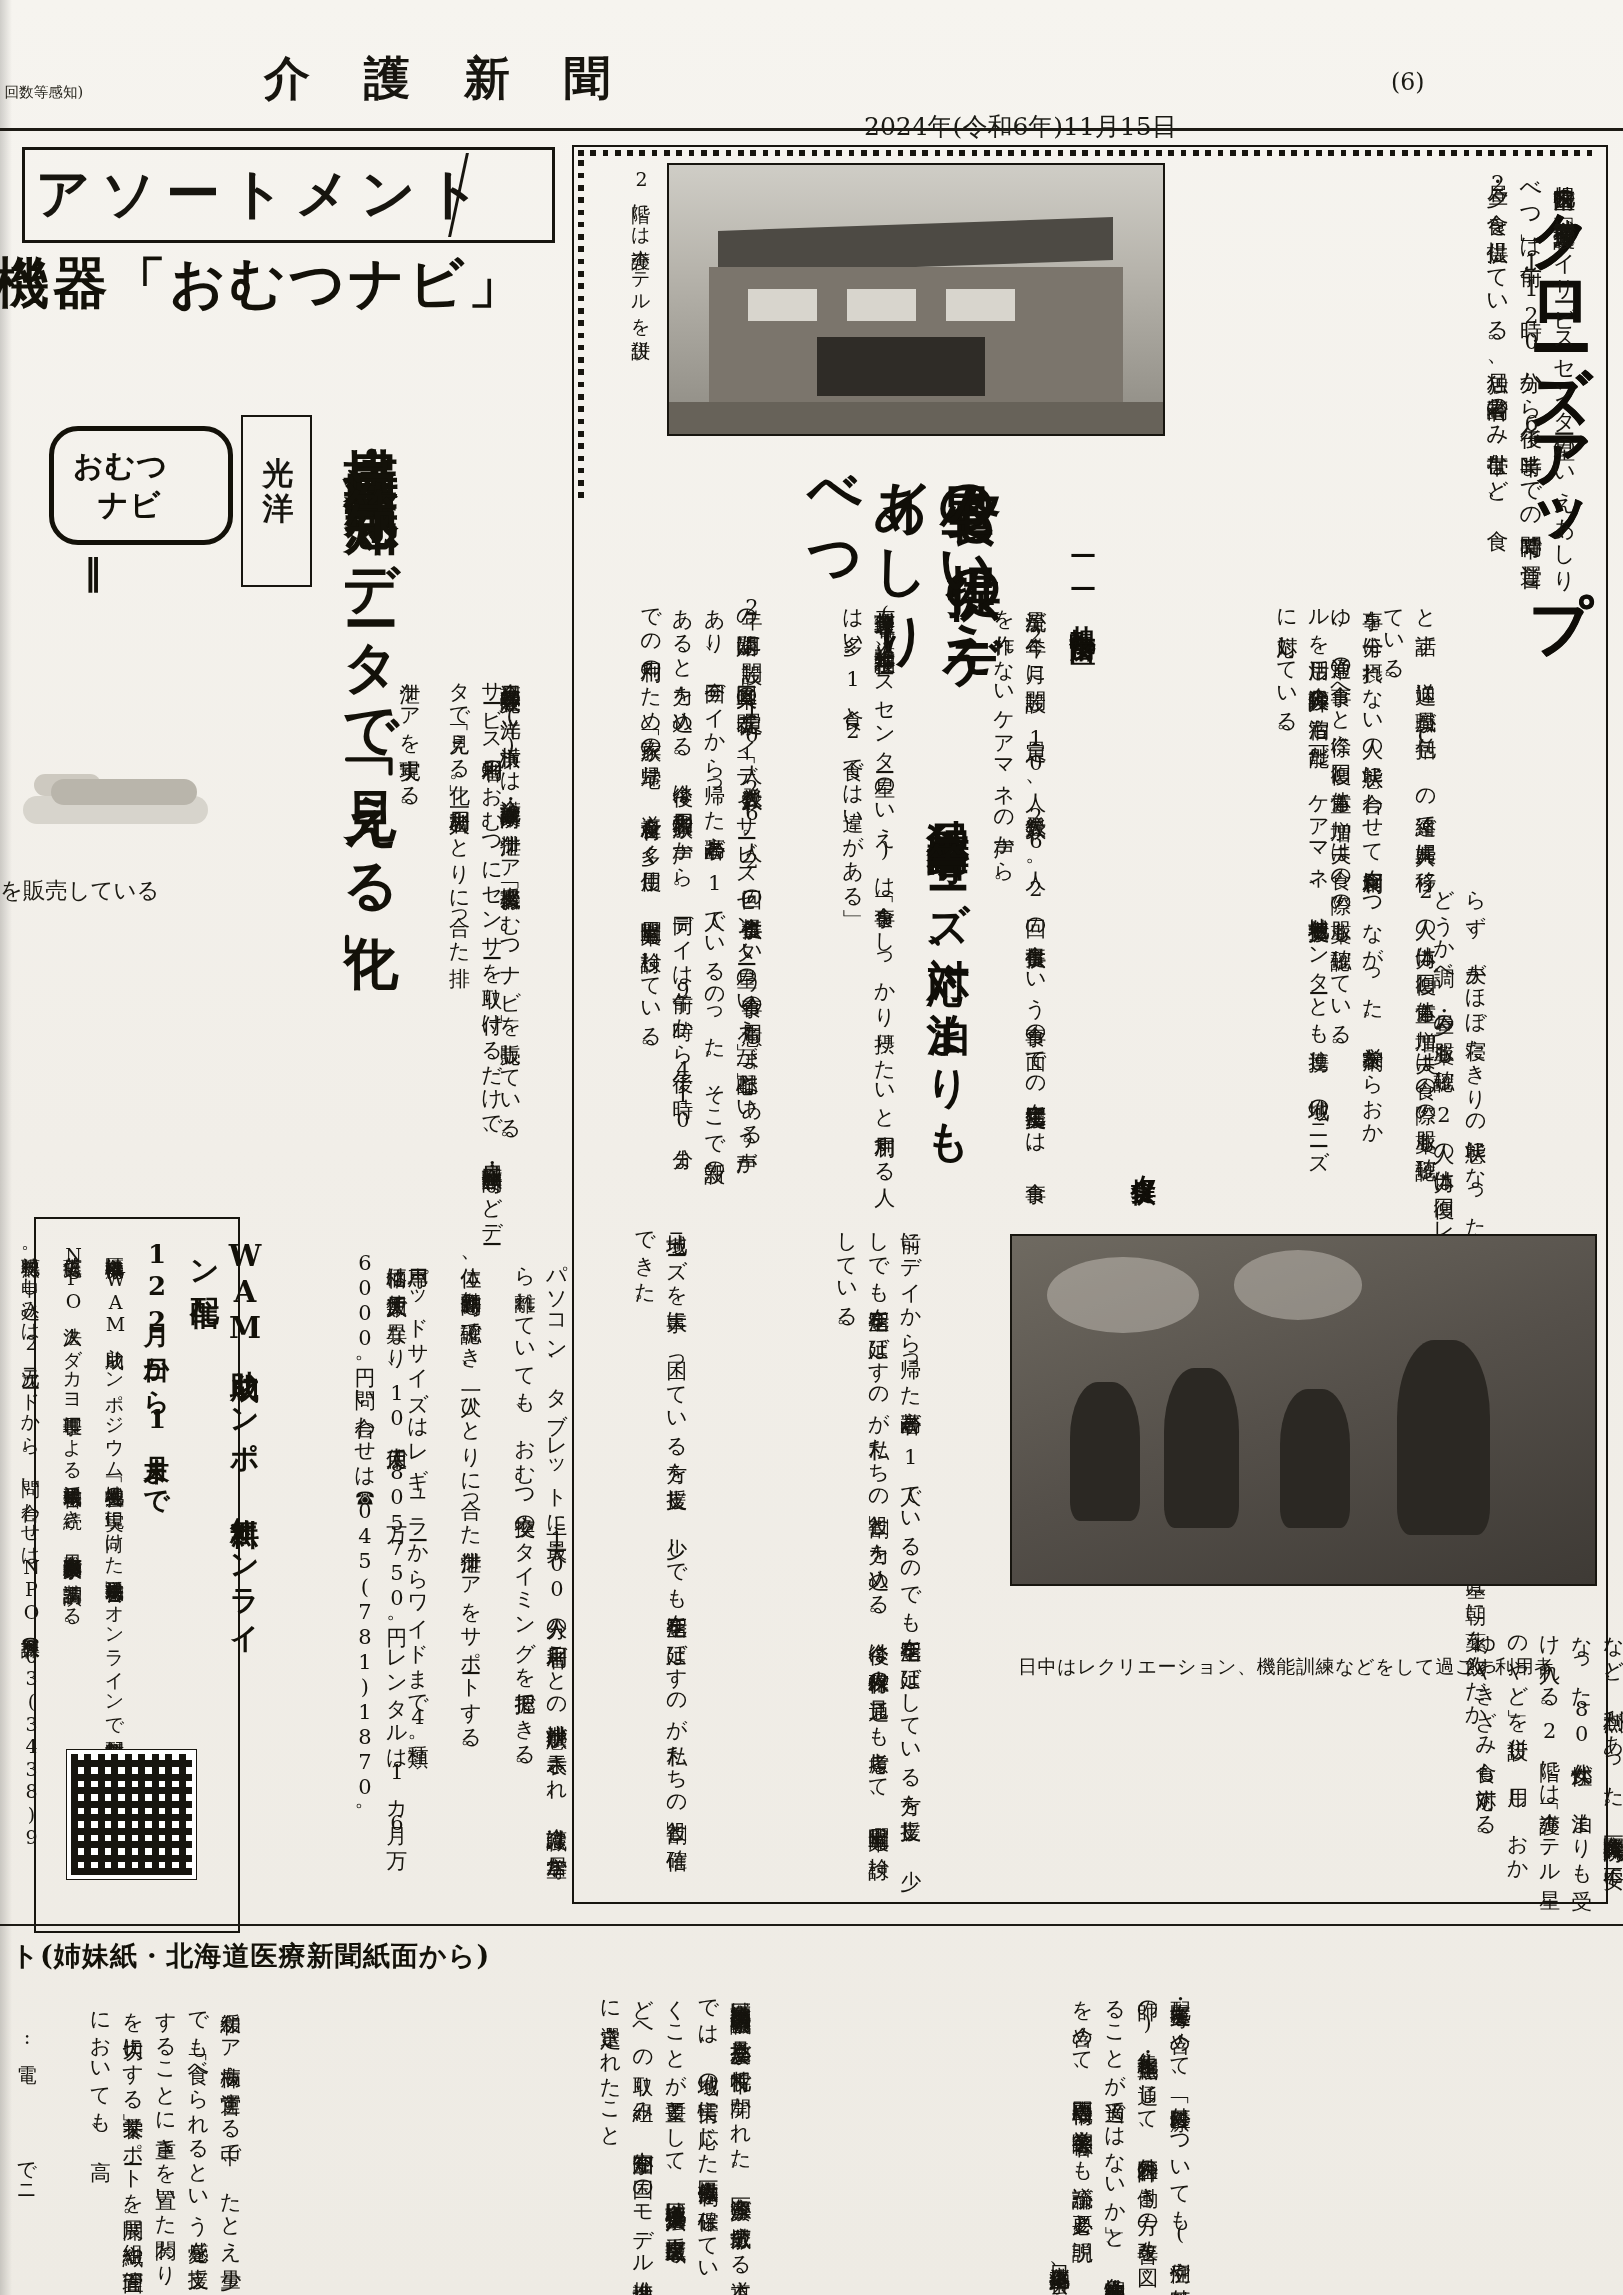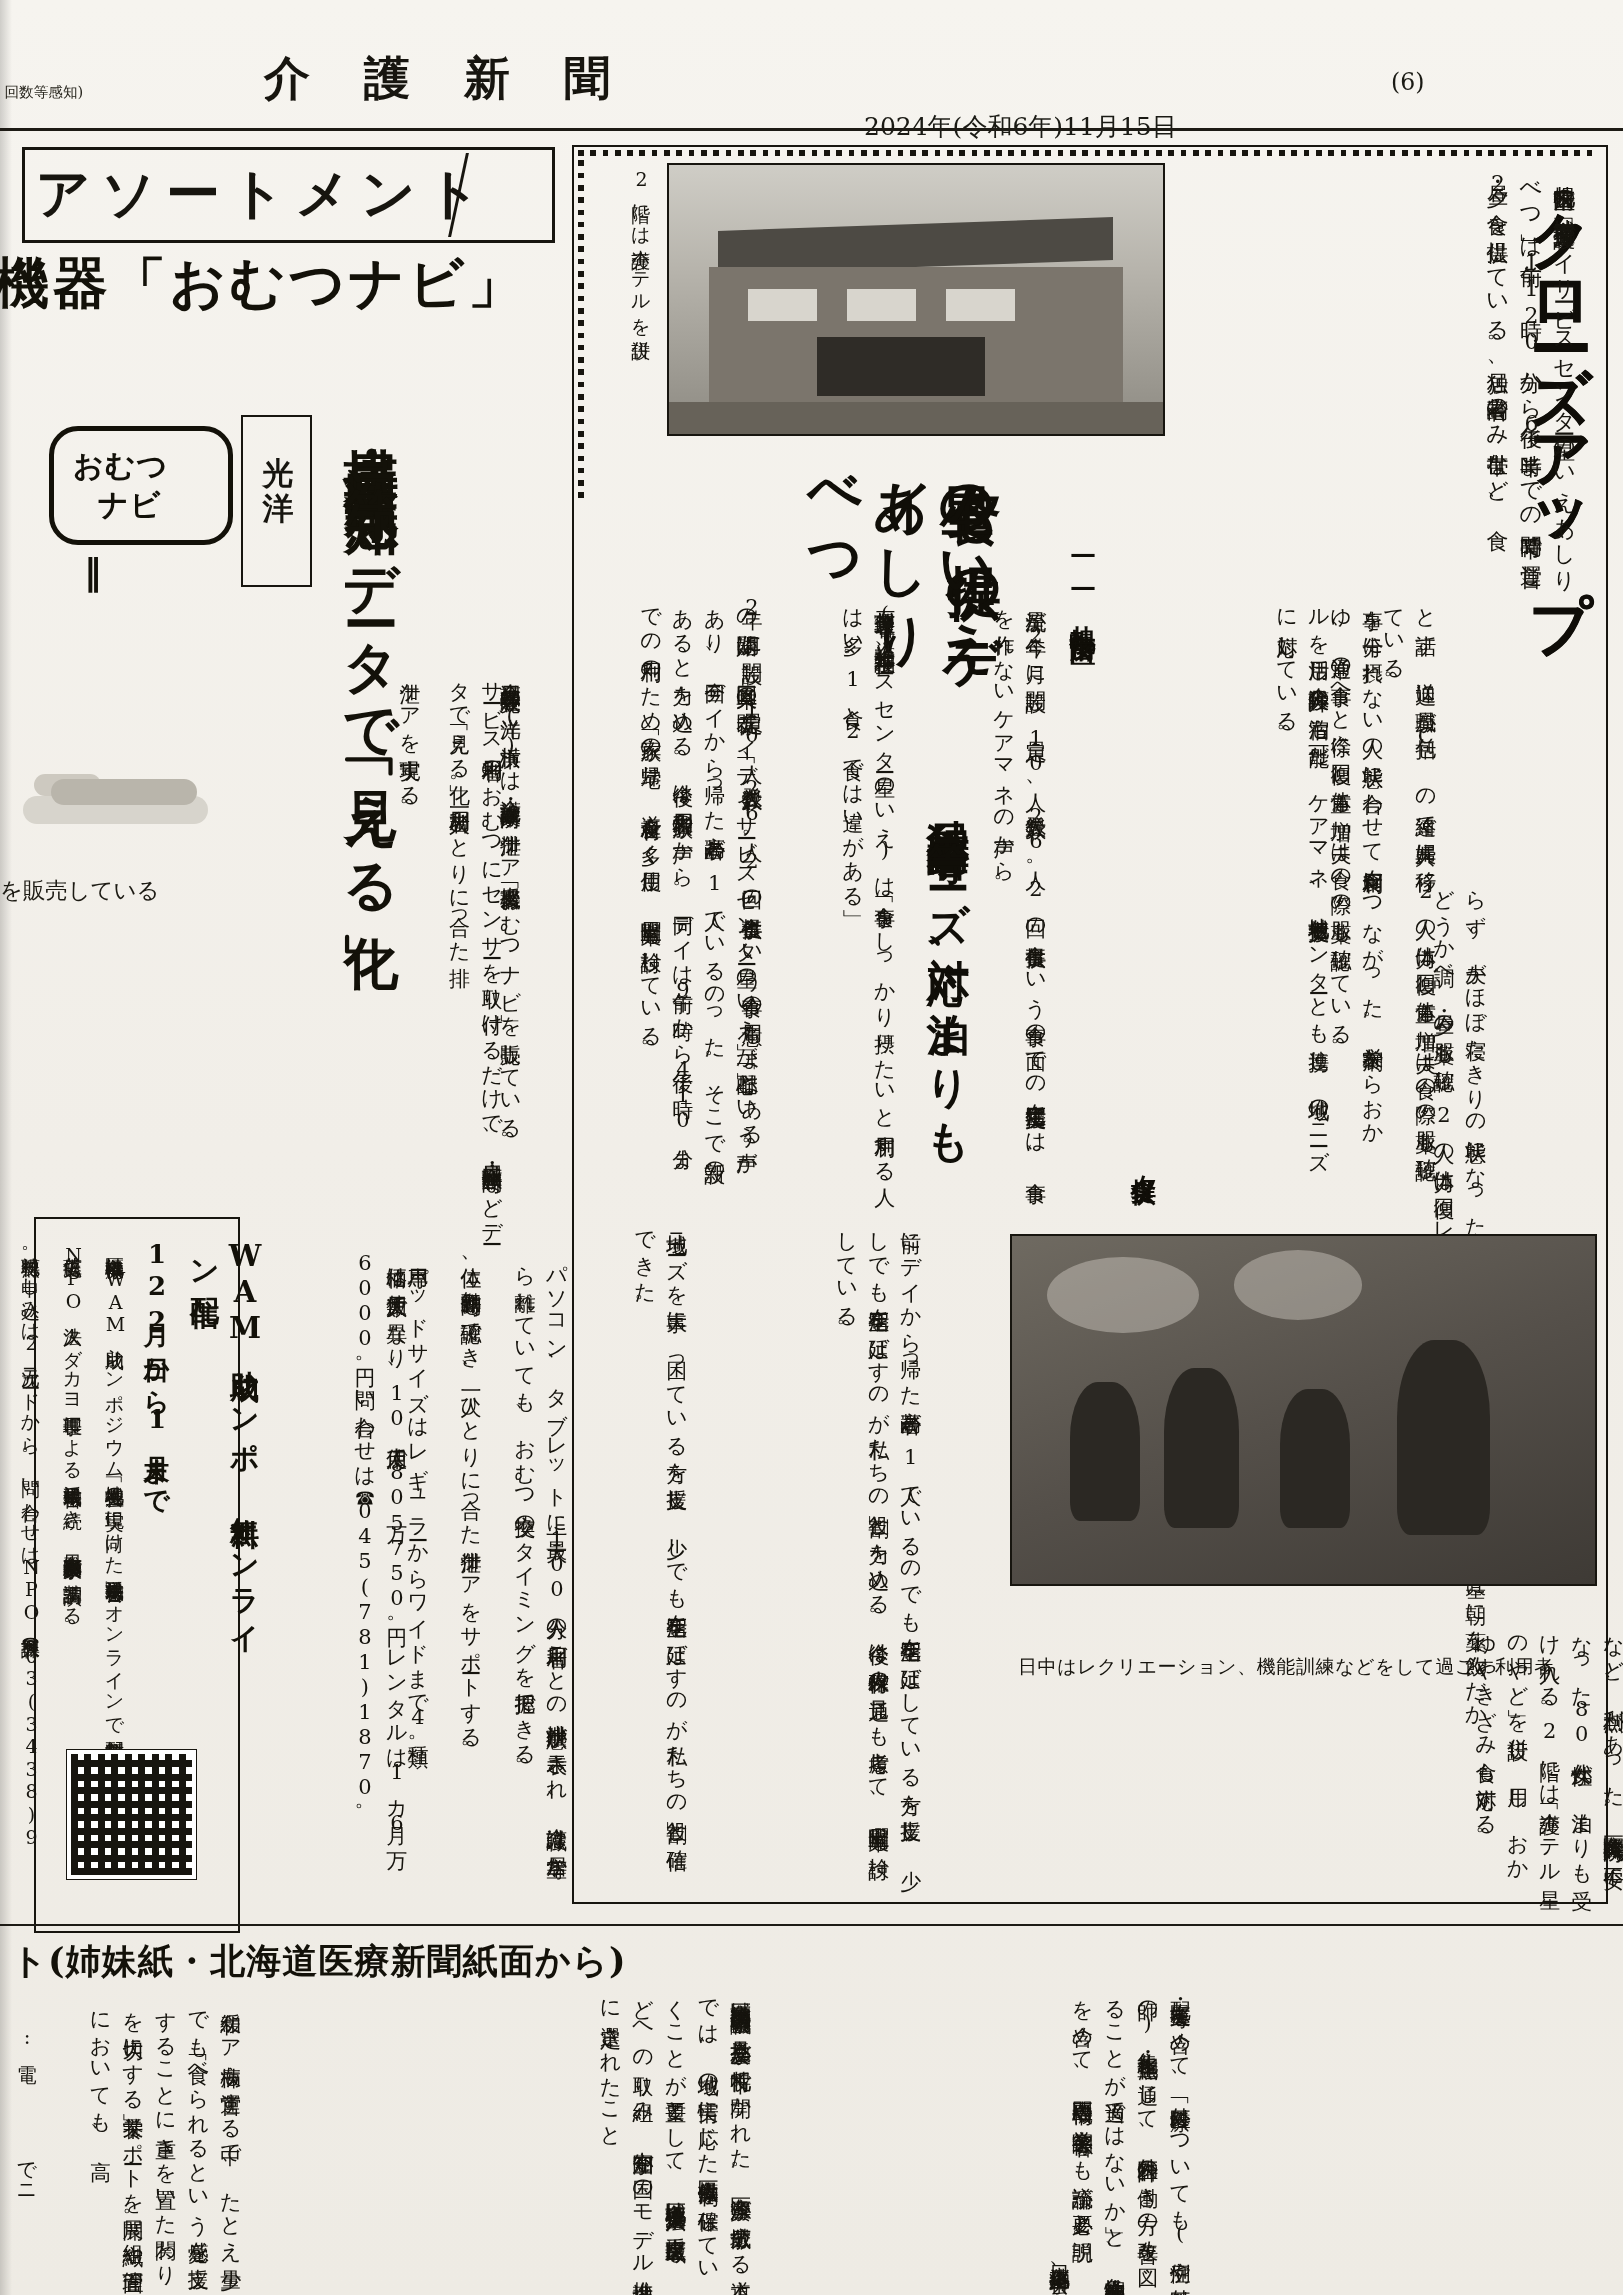--- a/index.html
+++ b/index.html
@@ -102,21 +102,21 @@
     font-family:"DejaVu Serif","Liberation Serif",serif;letter-spacing:2.2px;}
   .caption{position:absolute;font-size:19px;color:#16140e;line-height:1.35;
     font-family:"DejaVu Serif","Liberation Serif",serif;letter-spacing:0.6px;}
 
   .feature-frame{position:absolute;left:572px;top:145px;width:1032px;height:1755px;border:2.2px solid #17150f;}
   .deco-band{position:absolute;background-image:repeating-linear-gradient(90deg,#17150f 0 5.6px,transparent 5.6px 12.3px);}
   .deco-band-v{position:absolute;background-image:repeating-linear-gradient(0deg,#17150f 0 5.6px,transparent 5.6px 12.3px);}
 
   
   .bottom-rule{position:absolute;left:0;top:1924px;width:1623px;height:2.2px;background:#1d1b15;}
-  .sister-head{position:absolute;left:11.2px;top:1938px;font-size:35px;font-weight:700;color:#131109;
+  .sister-head{position:absolute;left:11.2px;top:1938px;font-size:27px;font-weight:700;color:#131109;
     font-family:"DejaVu Serif","Liberation Serif",serif;letter-spacing:1.1px;text-align:center;}
   .botcol{position:absolute;font-size:21px;line-height:1.55;color:#16140e;
     font-family:"DejaVu Serif","Liberation Serif",serif;letter-spacing:1.1px;}
   .edge-fade{position:absolute;left:0;top:0;width:12.3px;height:2295px;background:linear-gradient(90deg,rgba(0,0,0,.16),rgba(0,0,0,0));}
 </style>
 </head>
 <body>
 
 <div class="page">
   <div class="paper-tint"></div>

